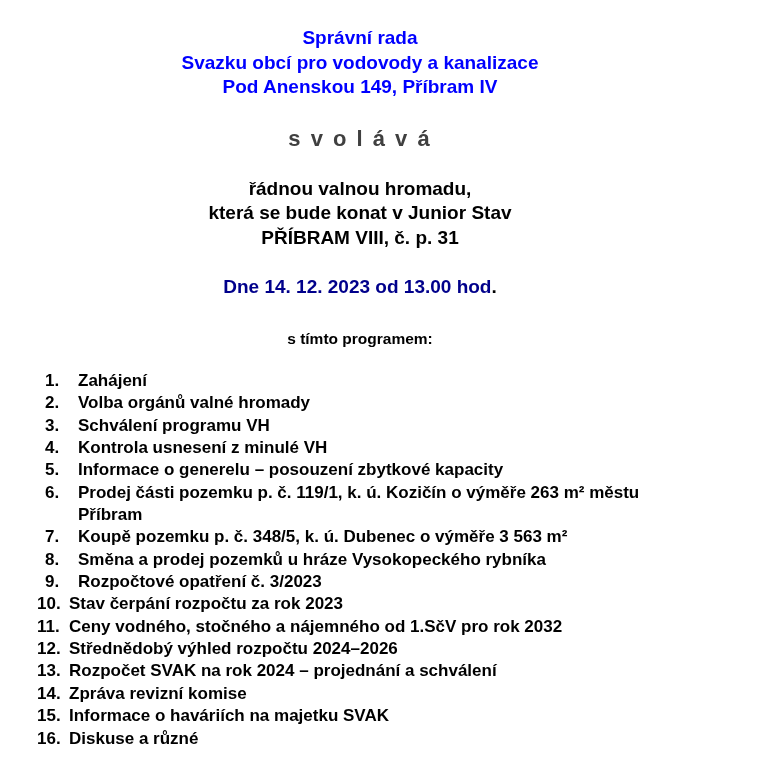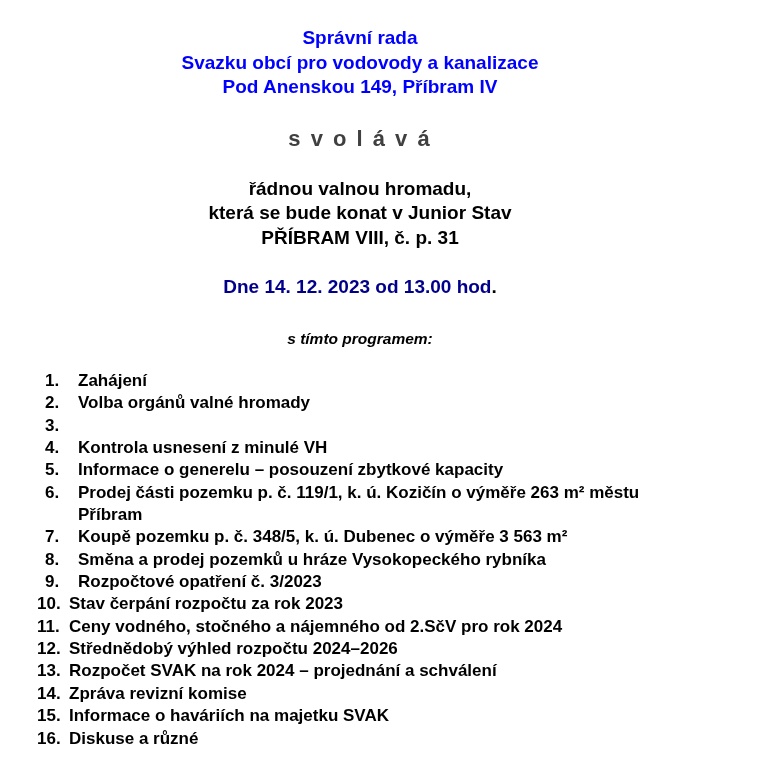--- a/index.html
+++ b/index.html
@@ -53,21 +53,20 @@
     color: var(--accent-navy, #00008b);
   }
   .dateline .end-dot {
     color: #000000;
   }
   .program-label {
     margin-top: 30px;
     font-size: 15.5px;
     line-height: 20px;
     color: #000000;
-    font-style: italic;
   }
   .agenda {
     margin-top: 21px;
     padding-left: 45px;
     padding-right: 8px;
     font-size: 17px;
     line-height: 22.35px;
   }
   .agenda-item {
     display: flex;
@@ -118,20 +117,21 @@
         <span class="txt">Zahájení</span>
       </div>
 
       <div class="agenda-item li">
         <span class="num">2.</span>
         <span class="txt">Volba orgánů valné hromady</span>
       </div>
 
       <div class="agenda-item li">
         <span class="num">3.</span>
+        <span class="txt">Schválení programu VH</span>
       </div>
 
       <div class="agenda-item li">
         <span class="num">4.</span>
         <span class="txt">Kontrola usnesení z minulé VH</span>
       </div>
 
       <div class="agenda-item li">
         <span class="num">5.</span>
         <span class="txt">Informace o generelu – posouzení zbytkové kapacity</span>
@@ -158,21 +158,21 @@
         <span class="txt">Rozpočtové opatření č. 3/2023</span>
       </div>
 
       <div class="agenda-item li wide-num">
         <span class="num">10.</span>
         <span class="txt">Stav čerpání rozpočtu za rok 2023</span>
       </div>
 
       <div class="agenda-item li wide-num">
         <span class="num">11.</span>
-        <span class="txt">Ceny vodného, stočného a nájemného od 2.SčV pro rok 2024</span>
+        <span class="txt">Ceny vodného, stočného a nájemného od 1.SčV pro rok 2032</span>
       </div>
 
       <div class="agenda-item li wide-num">
         <span class="num">12.</span>
         <span class="txt">Střednědobý výhled rozpočtu 2024–2026</span>
       </div>
 
       <div class="agenda-item li wide-num">
         <span class="num">13.</span>
         <span class="txt">Rozpočet SVAK na rok 2024 – projednání a schválení</span>

